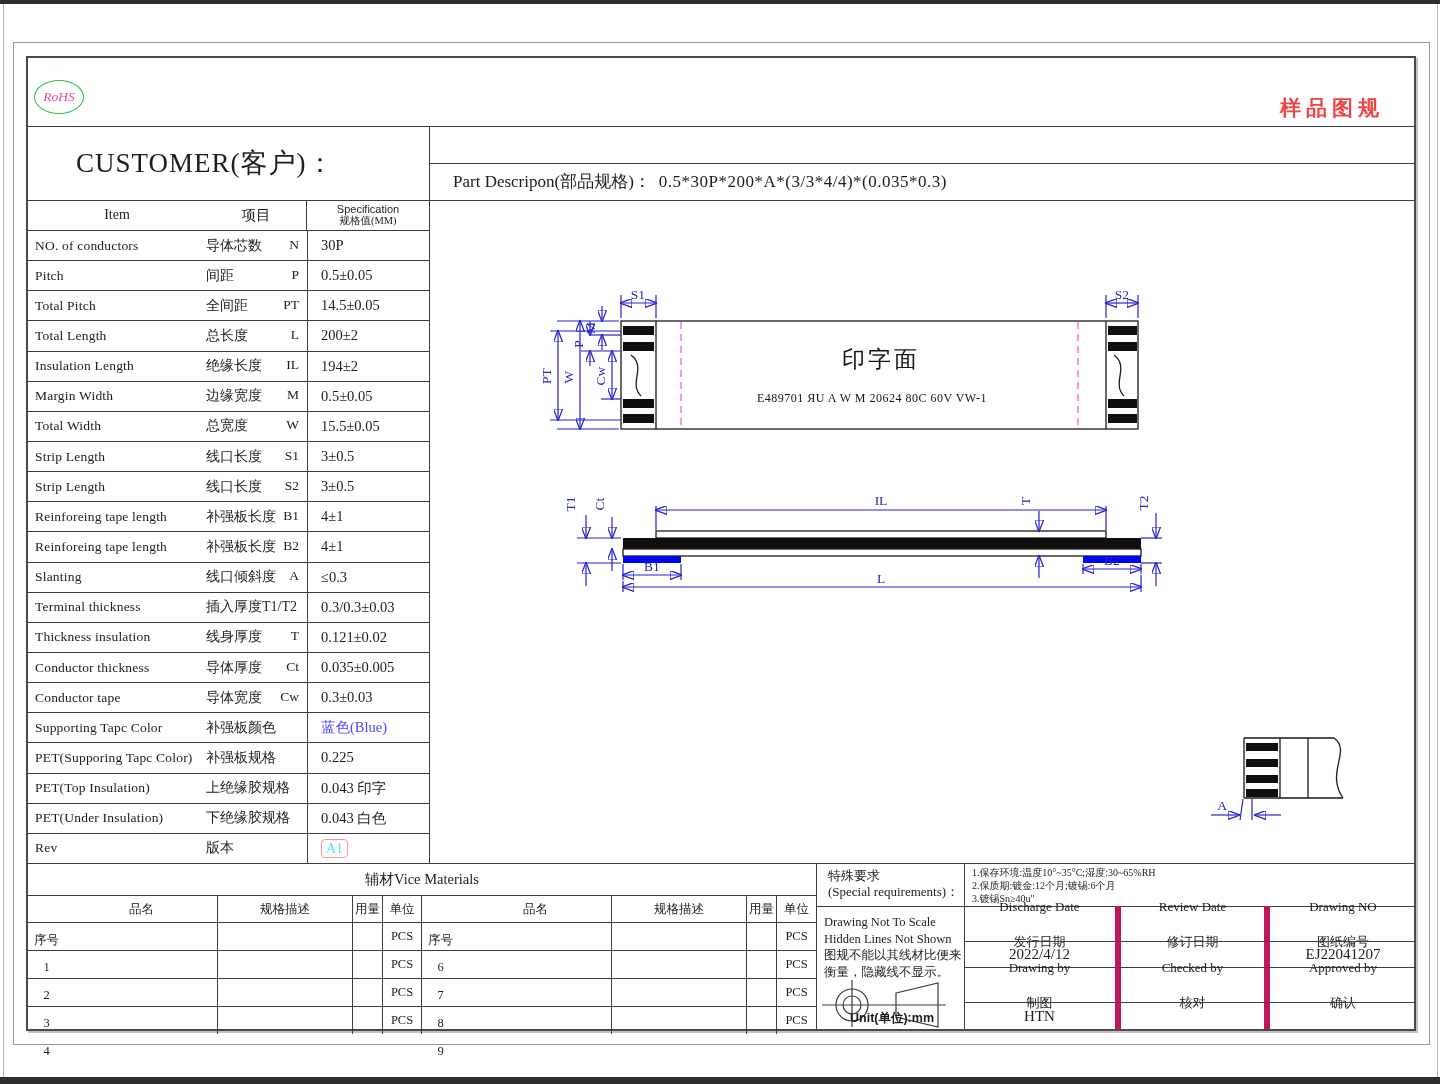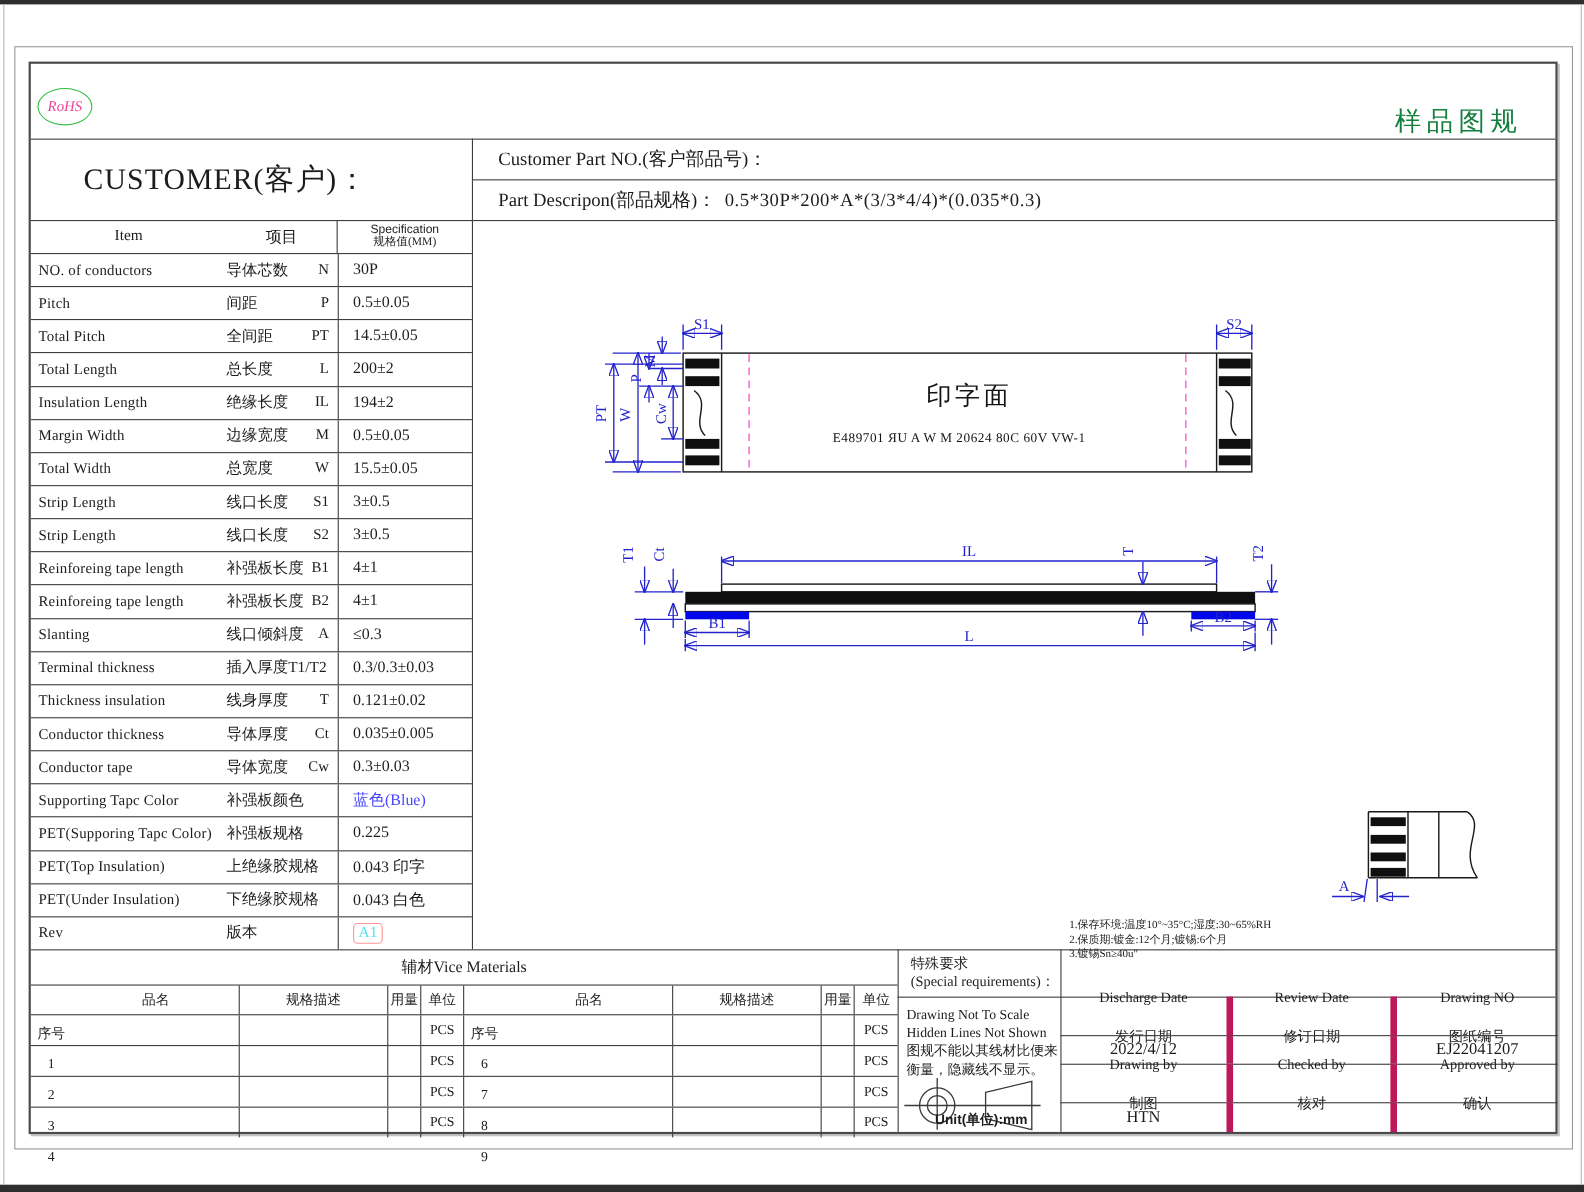--- a/index.html
+++ b/index.html
@@ -13,21 +13,21 @@
   .doc{position:absolute;left:26px;top:56px;width:1386px;height:971px;border:2px solid #4a4a4a;
        box-shadow:2px 2px 0 #c2c2c2;background:#fff;}
   .hline,.vline{position:absolute;background:#3d3d3d;}
   .hline{height:1px;}
   .vline{width:1px;}
 
   
   .rohs{position:absolute;left:6px;top:22px;width:48px;height:32px;border:1.5px solid #2fbe3f;
         border-radius:50%;display:flex;align-items:center;justify-content:center;
         color:#ec4899;font-size:13.5px;font-style:italic;}
-  .stamp{position:absolute;right:30px;top:36px;font-size:24px;letter-spacing:5px;color:#15803d;}
+  .stamp{position:absolute;right:30px;top:36px;font-size:21px;letter-spacing:5px;color:#ef4444;font-weight:bold;}
   .customer-cell{position:absolute;left:48px;top:68px;height:74px;display:flex;align-items:center;
         font-size:27px;letter-spacing:1px;}
   .pn-row{position:absolute;left:401px;top:68px;width:985px;height:37px;display:flex;align-items:center;
         padding-left:24px;box-sizing:border-box;font-size:17px;}
   .pd-row{position:absolute;left:401px;top:105px;width:985px;height:37px;display:flex;align-items:center;
         padding-left:24px;box-sizing:border-box;font-size:17px;}
   .pd-row .pdval{margin-left:8px;letter-spacing:0.5px;}
 
   
   .spec{position:absolute;left:0;top:142px;width:401px;height:663px;display:flex;flex-direction:column;}
@@ -72,21 +72,21 @@
   .vrow{height:27px;border-bottom:1px solid #3d3d3d;font-size:12.5px;}
   .vrow:last-child{border-bottom:none;}
   .vhead span,.vrow span{display:flex;align-items:center;justify-content:center;
           border-right:1px solid #3d3d3d;box-sizing:border-box;}
   .vhead span:last-child,.vrow span:last-child{border-right:none;}
   .w1{width:38px;margin-top:44px;} .w2{width:152px;} .w3{width:135px;} .w4{width:30px;} .w5{width:39px;}
 
   
   .sreq-left{position:absolute;left:788px;top:805px;width:148px;height:43px;box-sizing:border-box;
       padding:5px 0 0 12px;font-size:13px;line-height:16px;}
-  .sreq-notes{position:absolute;left:936px;top:774px;width:445px;height:43px;box-sizing:border-box;
+  .sreq-notes{position:absolute;left:936px;top:805px;width:445px;height:43px;box-sizing:border-box;
       padding:3px 0 0 8px;font-size:10px;line-height:13px;}
   .snote-cell{position:absolute;left:788px;top:848px;width:148px;height:123px;box-sizing:border-box;
       padding:8px 0 0 8px;font-size:12.5px;line-height:16.5px;}
   .snote-cell .cnl{font-size:12.5px;}
   .proj{position:absolute;left:6px;top:72px;}
   .proj line,.proj circle,.proj polygon{stroke:#3a3a3a;stroke-width:1.2;fill:none;}
   .unit-label{position:absolute;left:34px;bottom:3px;font-family:"Liberation Sans",sans-serif;
       font-weight:bold;font-size:12.5px;}
   .tgrid{position:absolute;left:936px;top:848px;width:452px;height:123px;display:grid;
       grid-template-columns:151px 149px 152px;grid-template-rows:35px 26px 35px 27px;}
@@ -117,23 +117,20 @@
     <div class="hline" style="left:0;right:0;top:68px;"></div>
     <div class="hline" style="left:401px;right:0;top:105px;"></div>
     <div class="hline" style="left:0;right:0;top:142px;"></div>
     <div class="vline" style="left:401px;top:68px;height:737px;"></div>
     <div class="hline" style="left:0;right:0;top:805px;"></div>
     <div class="vline" style="left:788px;top:805px;height:166px;"></div>
     <div class="vline" style="left:936px;top:805px;height:166px;"></div>
     <div class="hline" style="left:788px;right:0;top:848px;"></div>
 
     <div class="customer-cell">CUSTOMER(客户)：</div>
-    <div class="pn-row">
-        <span>Customer Part NO.(客户部品号)：</span>
-      </div>
     <div class="pd-row">
       <span>Part Descripon(部品规格)：</span>
       <span class="pdval">0.5*30P*200*A*(3/3*4/4)*(0.035*0.3)</span>
     </div>
 
     <div class="spec">
       <div class="shead">
         <span class="h-en">Item</span>
         <span class="h-cn">项目</span>
         <span class="h-spec">

